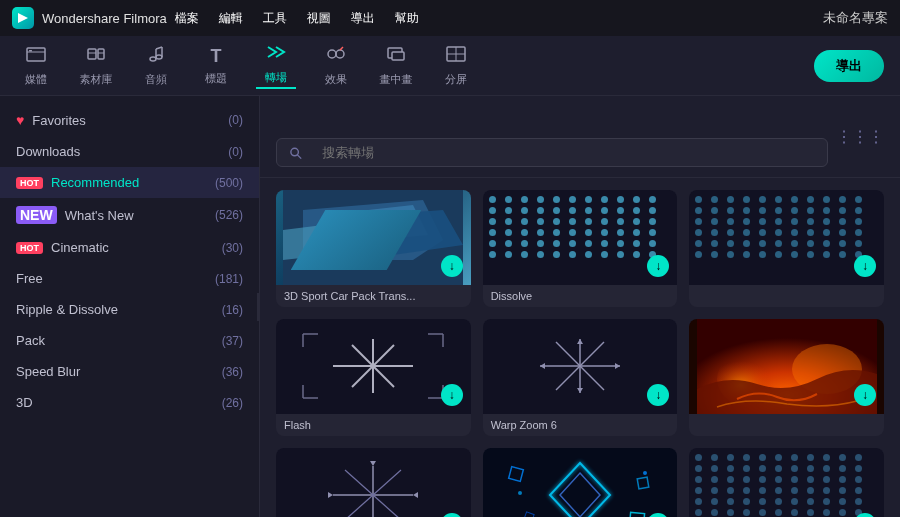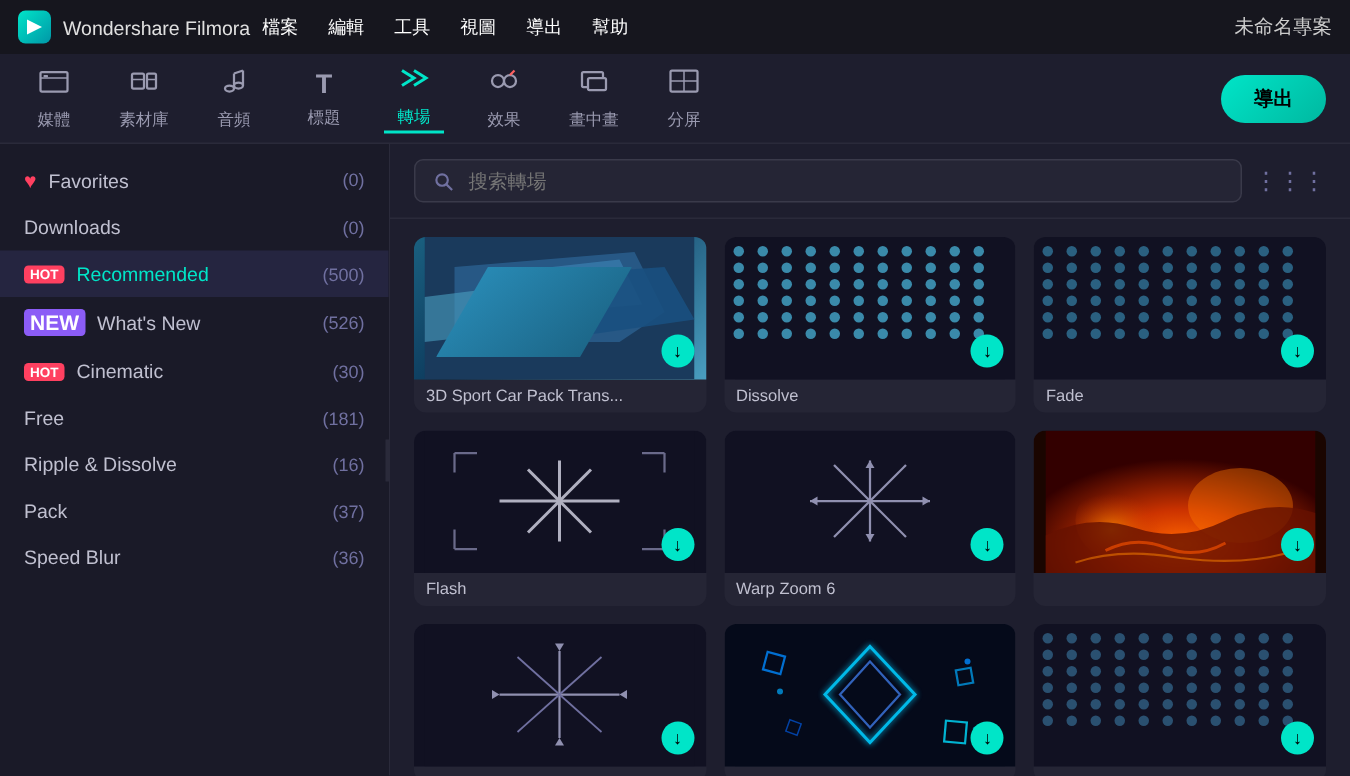--- a/index.html
+++ b/index.html
@@ -183,21 +183,22 @@
       gap: 8px;
     }
     .search-input-wrapper {
       display: flex;
       align-items: center;
       background: #252535;
       border: 1px solid #3a3a4a;
       border-radius: 6px;
       padding: 6px 12px;
       flex: 1;
-      gap: 10px;
+      gap: 20px;
+      margin-top: 32px;
     }
     .search-input-wrapper input {
       background: transparent;
       border: none;
       color: #ccc;
       font-size: 13px;
       outline: none;
       width: 100%;
     }
     .grid-icon {
@@ -474,20 +475,26 @@
     </div>
 
     <div class="sidebar-item">
       <div class="sidebar-item-left">
         <span class="sidebar-item-label">Speed Blur</span>
       </div>
       <span class="sidebar-item-count">(36)</span>
     </div>
 
 
+    <div class="sidebar-item">
+      <div class="sidebar-item-left">
+        <span class="sidebar-item-label">3D</span>
+      </div>
+      <span class="sidebar-item-count">(26)</span>
+    </div>
 
     <div class="collapse-toggle">◀</div>
   </div>
 
   <div class="right-panel">
 
     <div class="search-bar">
       <div class="search-input-wrapper">
         <svg width="14" height="14" viewBox="0 0 14 14" fill="none">
           <circle cx="6" cy="6" r="4" stroke="#7070a0" stroke-width="1.5"></circle>
@@ -662,21 +669,20 @@
                 <div style="width:7px;height:7px;background:#2a6080;border-radius:50%;"></div>
                 <div style="width:7px;height:7px;background:#2a6080;border-radius:50%;"></div>
                 <div style="width:7px;height:7px;background:#2a6080;border-radius:50%;"></div>
                 <div style="width:7px;height:7px;background:#2a6080;border-radius:50%;"></div>
                 <div style="width:7px;height:7px;background:#2a6080;border-radius:50%;"></div>
                 <div style="width:7px;height:7px;background:#2a6080;border-radius:50%;"></div>
                 <div style="width:7px;height:7px;background:#2a6080;border-radius:50%;"></div>
             </div>
             <div class="download-btn">↓</div>
           </div>
-          <div class="card-label">Fade</div>
         </div>
 
         <div class="transition-card">
           <div class="card-thumbnail" style="background:#111122;position:relative;">
             <svg width="180" height="95" viewBox="0 0 180 95">
               <rect width="180" height="95" fill="#111122"></rect>
 
               <line x1="90" y1="47" x2="50" y2="47" stroke="#b0b0c0" stroke-width="2"></line>
               <line x1="90" y1="47" x2="130" y2="47" stroke="#b0b0c0" stroke-width="2"></line>
               <line x1="90" y1="47" x2="90" y2="20" stroke="#b0b0c0" stroke-width="2"></line>

